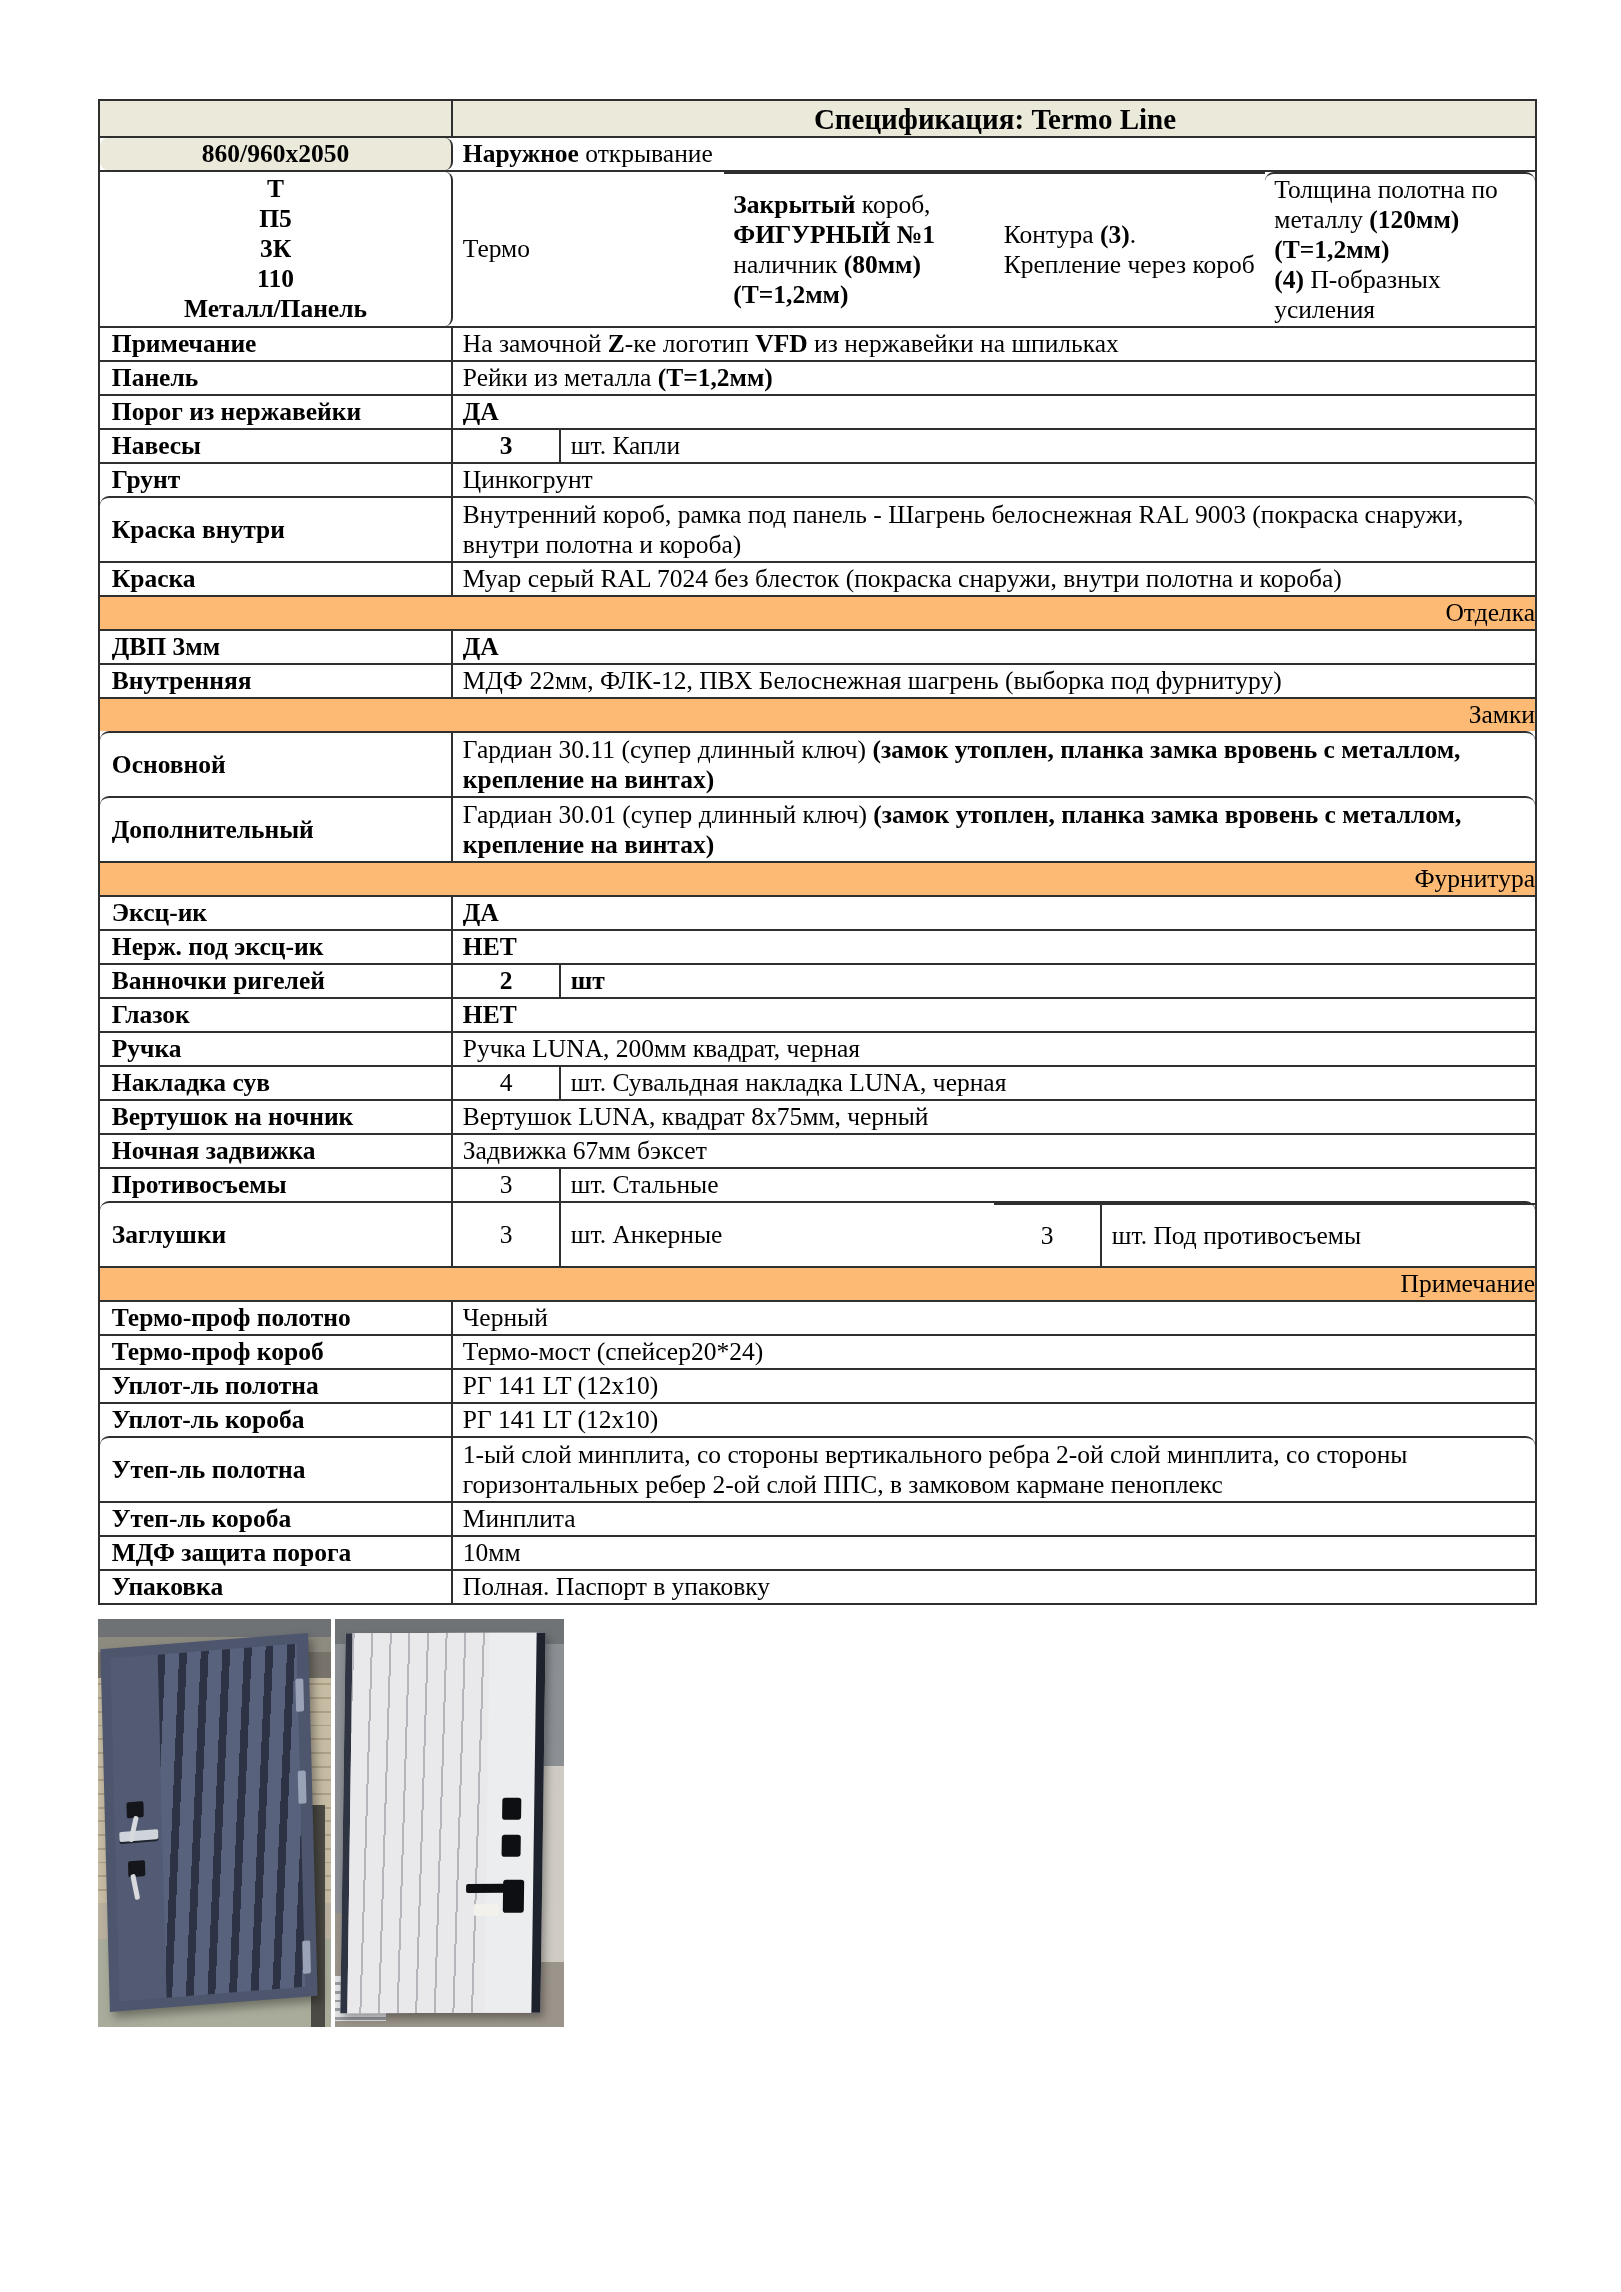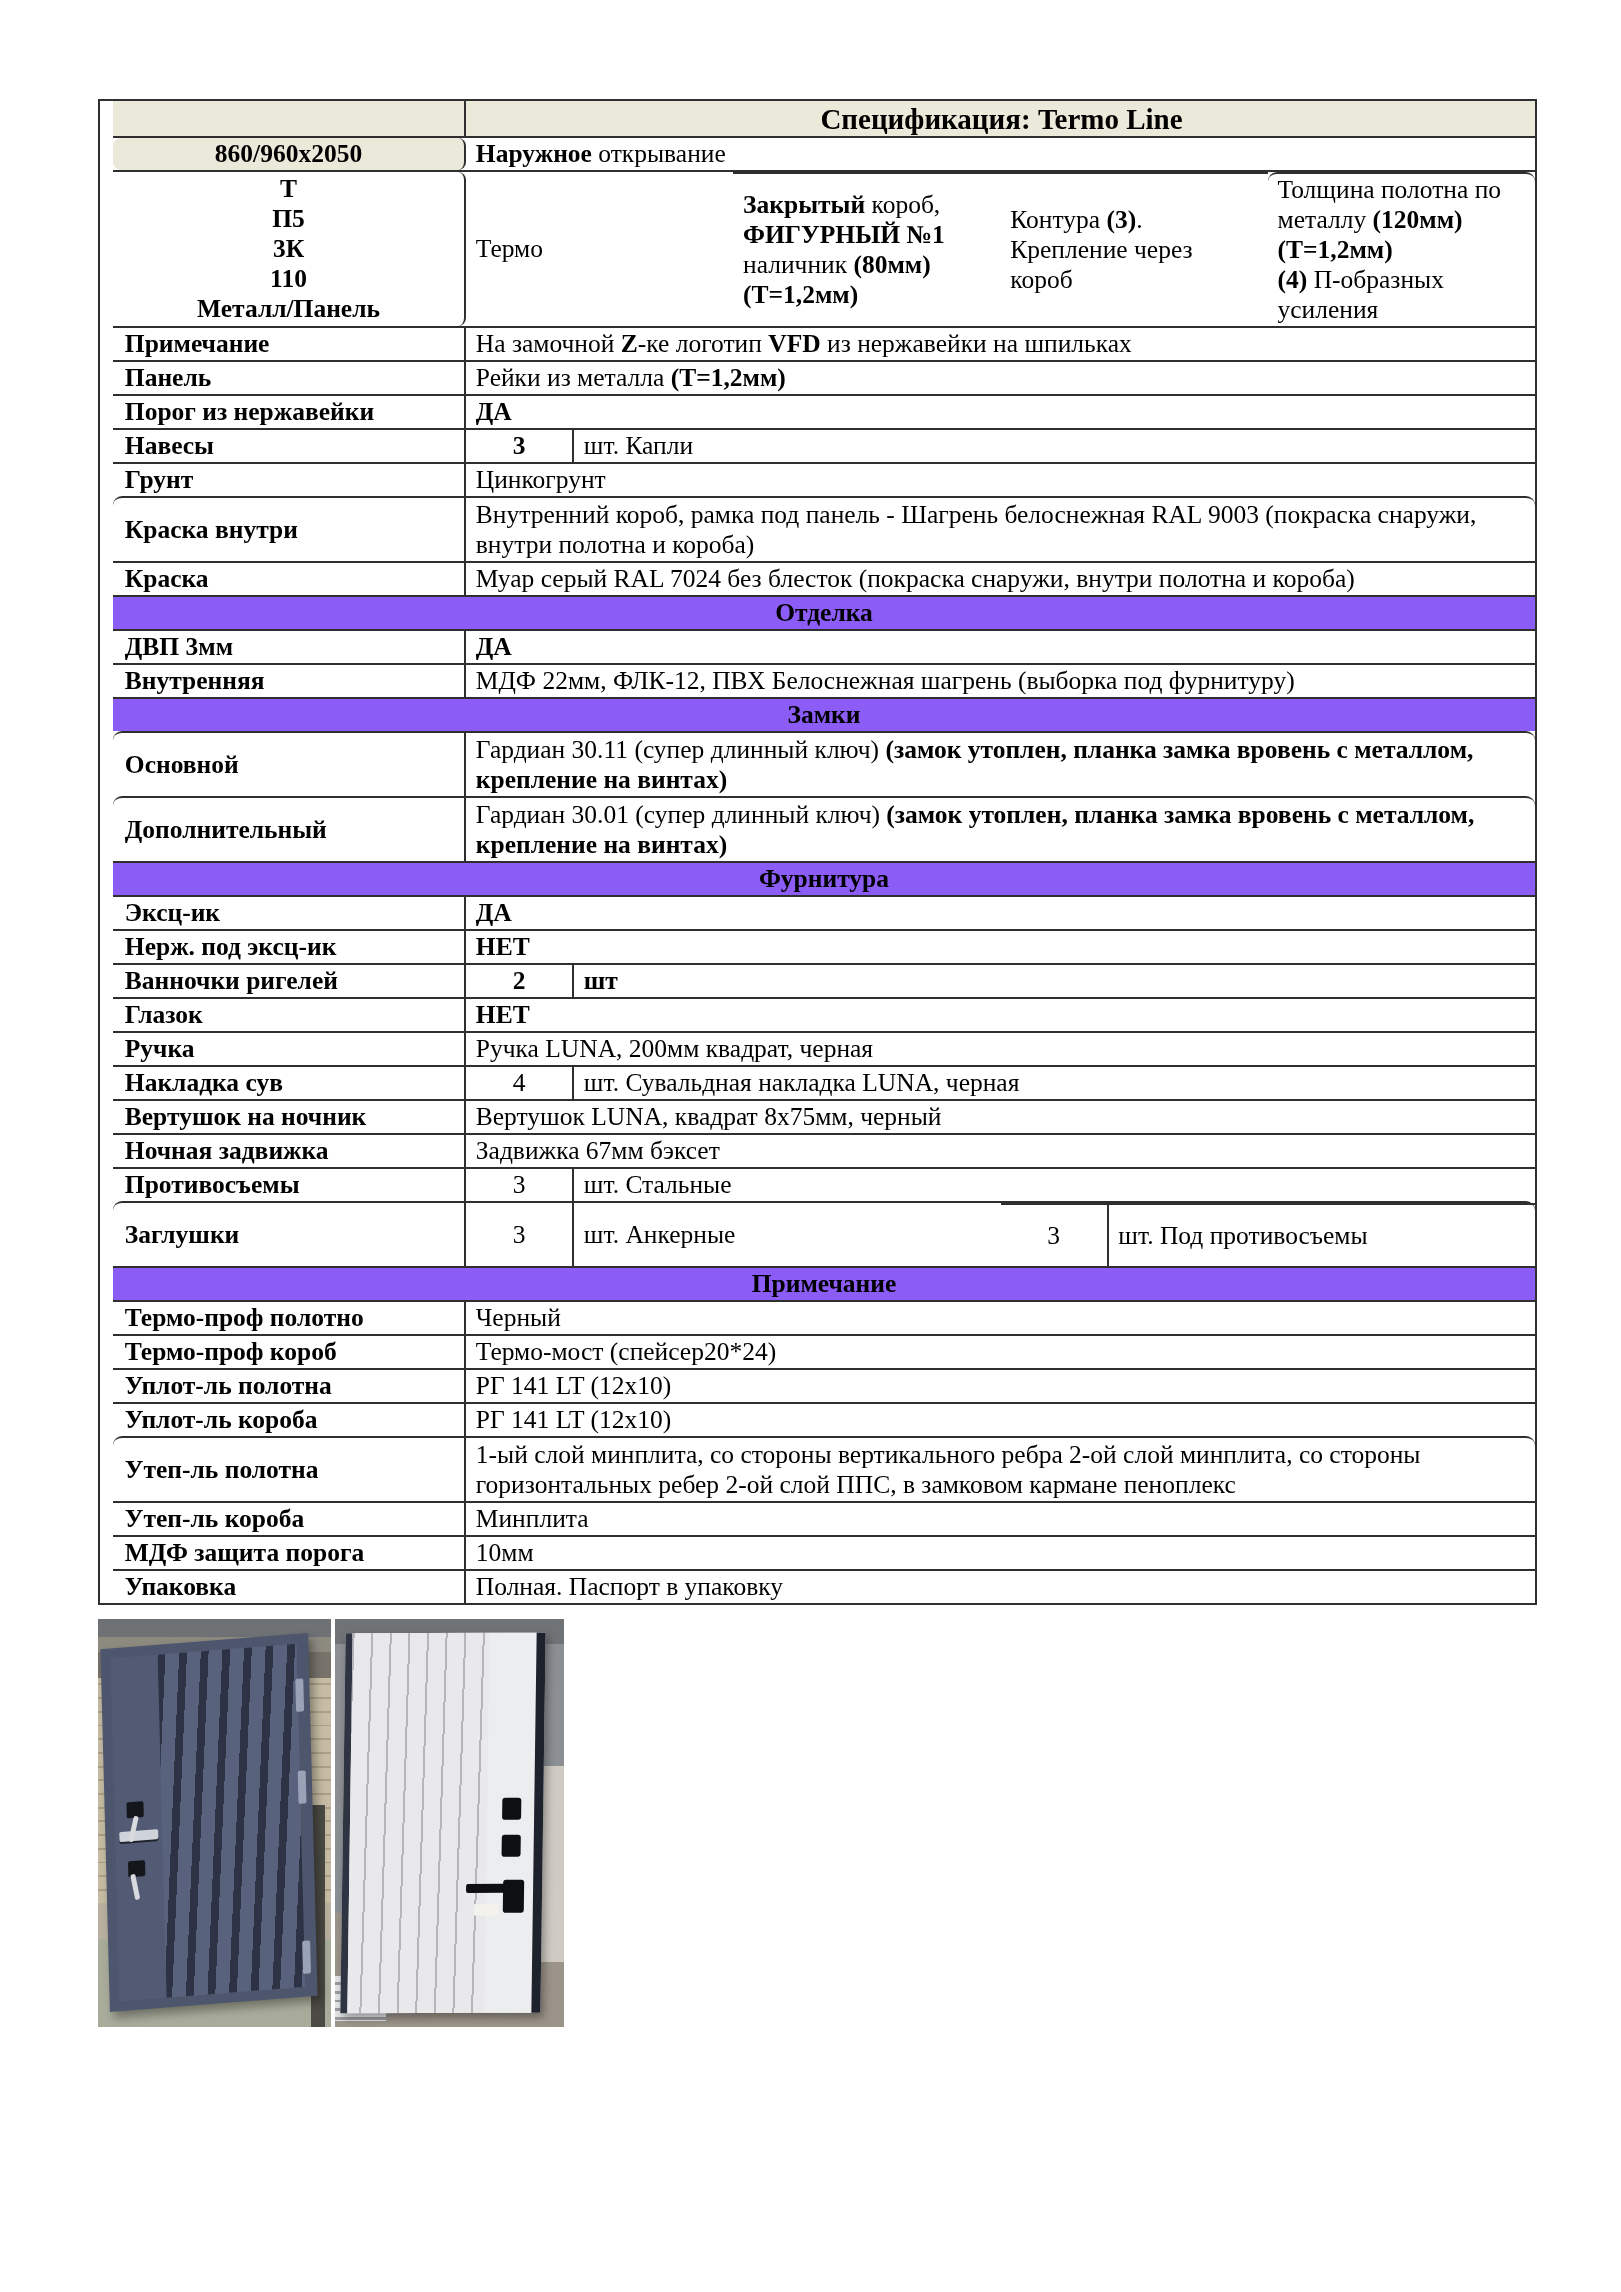--- a/index.html
+++ b/index.html
@@ -1,28 +1,28 @@
 <!DOCTYPE html>
 <html><head>
 <meta charset="utf-8">
 <style>
   html,body{margin:0;padding:0;background:#fff;}
   .page{position:relative;width:1621px;height:2293px;background:#ffffff;overflow:hidden;
         font-family:"Liberation Serif","DejaVu Serif",serif;font-size:25.5px;line-height:30px;color:#000;}
 
   
   .tbl{position:absolute;left:98px;top:99px;width:1435px;border:2.9px solid #2f2f2f;background:#fff;box-sizing:content-box;}
-  .trow{display:flex;border-top:2px solid #2f2f2f;min-height:31px;align-items:stretch;margin-left:13px;}
+  .trow{display:flex;border-top:2px solid #2f2f2f;min-height:31px;align-items:stretch;}
   .trow.first{border-top:none;}
   .green{background:#ebe9da;}
   .lab{flex:0 0 353px;border-right:2px solid #2f2f2f;font-weight:700;padding:1px 5.9px 1px 11.8px;box-sizing:border-box;display:flex;flex-direction:column;justify-content:center;}
   .lab.ctr{text-align:center;padding-left:0;padding-right:0;border-radius:8px;}
   .con{flex:1 1 auto;padding:1px 7.8px 1px 9.8px;box-sizing:border-box;display:flex;flex-direction:column;justify-content:center;min-width:0;}
   .qty{flex:0 0 108px;border-right:2px solid #2f2f2f;text-align:center;box-sizing:border-box;display:flex;align-items:center;justify-content:center;}
-  .sect{flex:1;text-align:center;font-weight:700;background:#8b5cf6;padding:1px 0;}
+  .sect{flex:1;text-align:right;font-weight:400;background:#fdba74;padding:1px 0;}
   .title{font-weight:700;text-align:center;font-size:29px;}
   .b{font-weight:700;}
   .sub{display:flex;flex-direction:row;flex:1;min-width:0;}
   .subrow{display:flex;border-top:2px solid #2f2f2f;min-height:31px;flex:1;}
   .subrow.first{border-top:none;}
   .dbl{min-height:63px;border-radius:9px;}
   .hdr-row{min-height:35px;}
 
   
   .photo{position:absolute;top:1619px;height:408px;overflow:hidden;}

